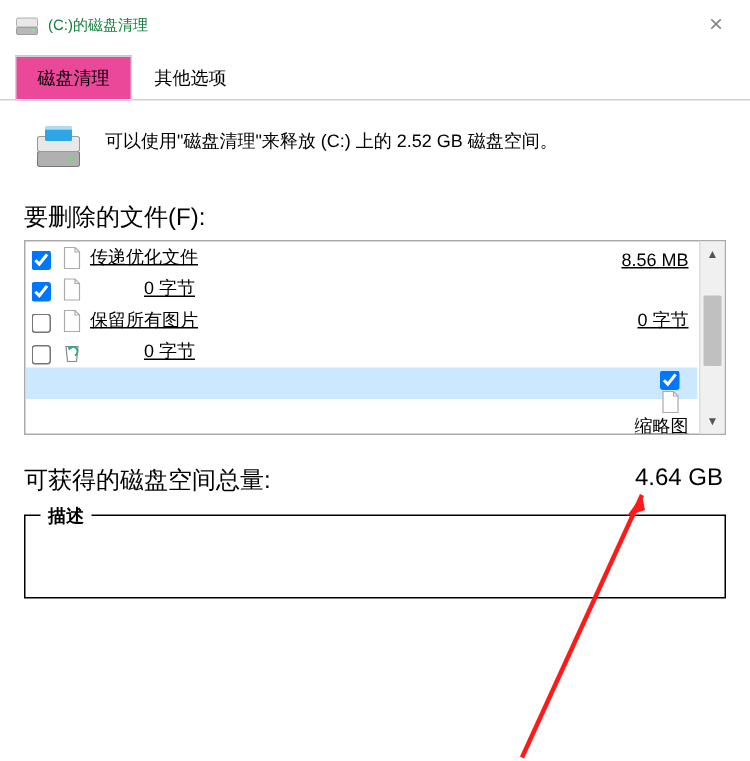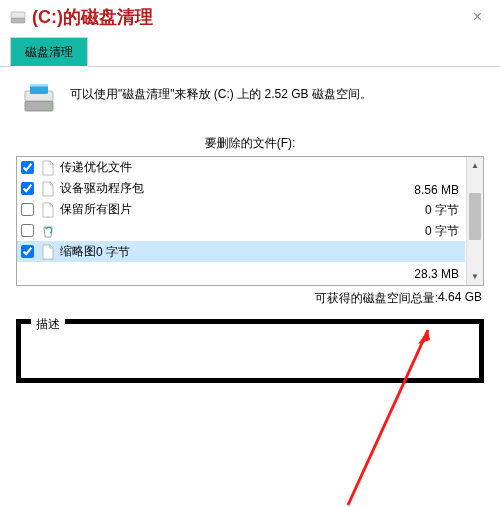--- a/index.html
+++ b/index.html
@@ -21,23 +21,22 @@
     height: 32px;
   }
   .titlebar .drive-icon {
     width: 16px; height: 16px;
     margin-right: 6px;
     display: inline-flex;
     align-items: center;
     justify-content: center;
   }
   .titlebar .title {
-    color: #b91c1c;
-    font-size: 18px;
-    font-weight: bold;
+    color: #15803d;
+    font-size: 10px;
   }
   .close-x {
     position: absolute;
     top: 6px; right: 10px;
     color: #888;
     font-size: 16px;
     cursor: pointer;
     padding: 2px 8px;
   }
   .tabs {
@@ -51,21 +50,21 @@
     font-size: 12px;
     border: 1px solid transparent;
     border-bottom: none;
     cursor: pointer;
     position: relative;
     top: 1px;
   }
   .tab.active {
     border-color: #d0d0d0;
     border-bottom: 1px solid #fff;
-    background: #14b8a6;
+    background: #ec4899;
   }
   .content {
     padding: 14px 16px 10px 16px;
   }
   .intro {
     display: flex;
     align-items: flex-start;
     gap: 14px;
     margin-bottom: 20px;
   }
@@ -73,44 +72,45 @@
     width: 34px; height: 34px;
     flex-shrink: 0;
     margin-left: 6px;
   }
   .intro-text {
     font-size: 12px;
     line-height: 1.6;
     padding-top: 4px;
   }
   .section-label {
-    font-size: 12px;
+    font-size: 16px;
     margin-bottom: 4px;
-    text-align: center;
   }
   .file-list {
     border: 1px solid #aaa;
     background: #fff;
     position: relative;
     height: 130px;
   }
   .file-list-inner {
     position: absolute;
     left: 0; top: 0; right: 18px; bottom: 0;
     overflow: hidden;
   }
   .file-row {
     display: flex;
-    align-items: center;
+    align-items: flex-end;
     padding: 2px 6px 2px 4px;
     font-size: 12px;
     height: 21px;
+    text-decoration: underline;
   }
   .file-row.selected {
     background: #cce8ff;
+    flex-direction: column;
   }
   .file-row input[type=checkbox] {
     width: 13px; height: 13px;
     margin-right: 6px;
     cursor: pointer;
   }
   .file-row .row-icon {
     width: 16px; height: 16px;
     margin-right: 4px;
     display: inline-flex;
@@ -145,30 +145,31 @@
   .scroll-track { flex: 1; position: relative; }
   .scroll-thumb {
     position: absolute;
     left: 2px; right: 2px;
     background: #c0c0c0;
     top: 20%; height: 50%;
     border-radius: 1px;
   }
   .total-row {
     display: flex;
-    justify-content: flex-end;
-    font-size: 12px;
-    margin-top: 4px;
+    justify-content: space-between;
+    font-size: 16px;
+    margin-top: 20px;
     padding-right: 2px;
   }
   .desc-group {
-    border: 5px solid #000000;
+    border: 1px solid #000000;
     margin-top: 12px;
     padding: 14px 12px 40px 12px;
     position: relative;
+    font-weight: bold;
   }
   .desc-group .legend {
     position: absolute;
     top: -8px; left: 10px;
     background: #fff;
     padding: 0 5px;
     font-size: 12px;
   }
   .desc-text {
     font-size: 12px;
@@ -191,20 +192,21 @@
       <rect x="1" y="3" width="14" height="6" rx="1" fill="#e8e8e8" stroke="#999" stroke-width="0.5"></rect>
       <circle cx="12" cy="11.5" r="0.8" fill="#6f6"></circle>
     </svg>
   </span>
   <span class="title">(C:)的磁盘清理</span>
 </div>
 <div class="close-x">×</div>
 
 <div class="tabs">
   <div class="tab active">磁盘清理</div>
+  <div class="tab">其他选项</div>
 </div>
 
 <div class="content">
 
   <div class="intro">
     <div class="big-drive-icon">
       <svg width="34" height="34" viewBox="0 0 34 34">
         <rect x="3" y="20" width="28" height="10" rx="1.5" fill="#b0b0b0" stroke="#777" stroke-width="0.7"></rect>
         <rect x="3" y="10" width="28" height="10" rx="1.5" fill="#e8e8e8" stroke="#999" stroke-width="0.7"></rect>
         <circle cx="26" cy="25" r="1.3" fill="#5e5"></circle>
@@ -231,21 +233,20 @@
           <span class="row-size">8.56 MB</span>
         </div>
         <div class="file-row">
           <input type="checkbox" checked="" style="">
           <span class="row-icon">
             <svg width="16" height="16" viewBox="0 0 16 16">
               <path d="M3 1 L10 1 L13 4 L13 15 L3 15 Z" fill="#fff" stroke="#aaa" stroke-width="0.8"></path>
               <path d="M10 1 L10 4 L13 4" fill="none" stroke="#aaa" stroke-width="0.8"></path>
             </svg>
           </span>
-          <span class="row-name">设备驱动程序包</span>
           <span class="row-size">0 字节</span>
         </div>
         <div class="file-row">
           <input type="checkbox" style="">
           <span class="row-icon">
             <svg width="16" height="16" viewBox="0 0 16 16">
               <path d="M3 1 L10 1 L13 4 L13 15 L3 15 Z" fill="#fff" stroke="#aaa" stroke-width="0.8"></path>
               <path d="M10 1 L10 4 L13 4" fill="none" stroke="#aaa" stroke-width="0.8"></path>
             </svg>
           </span>

